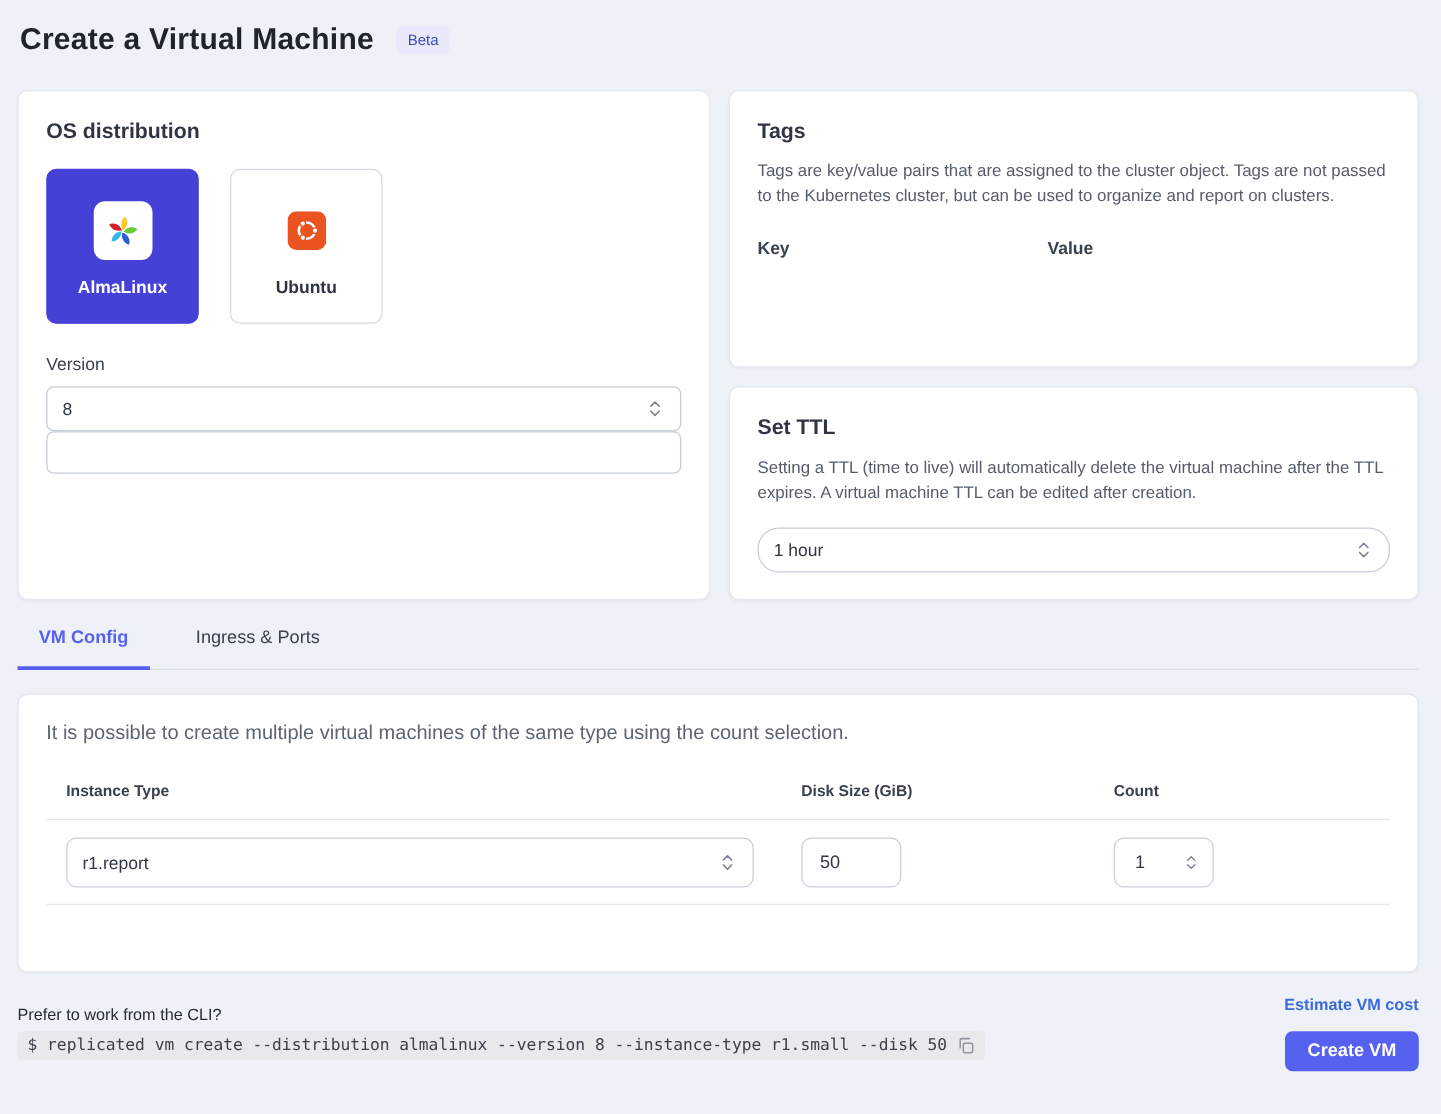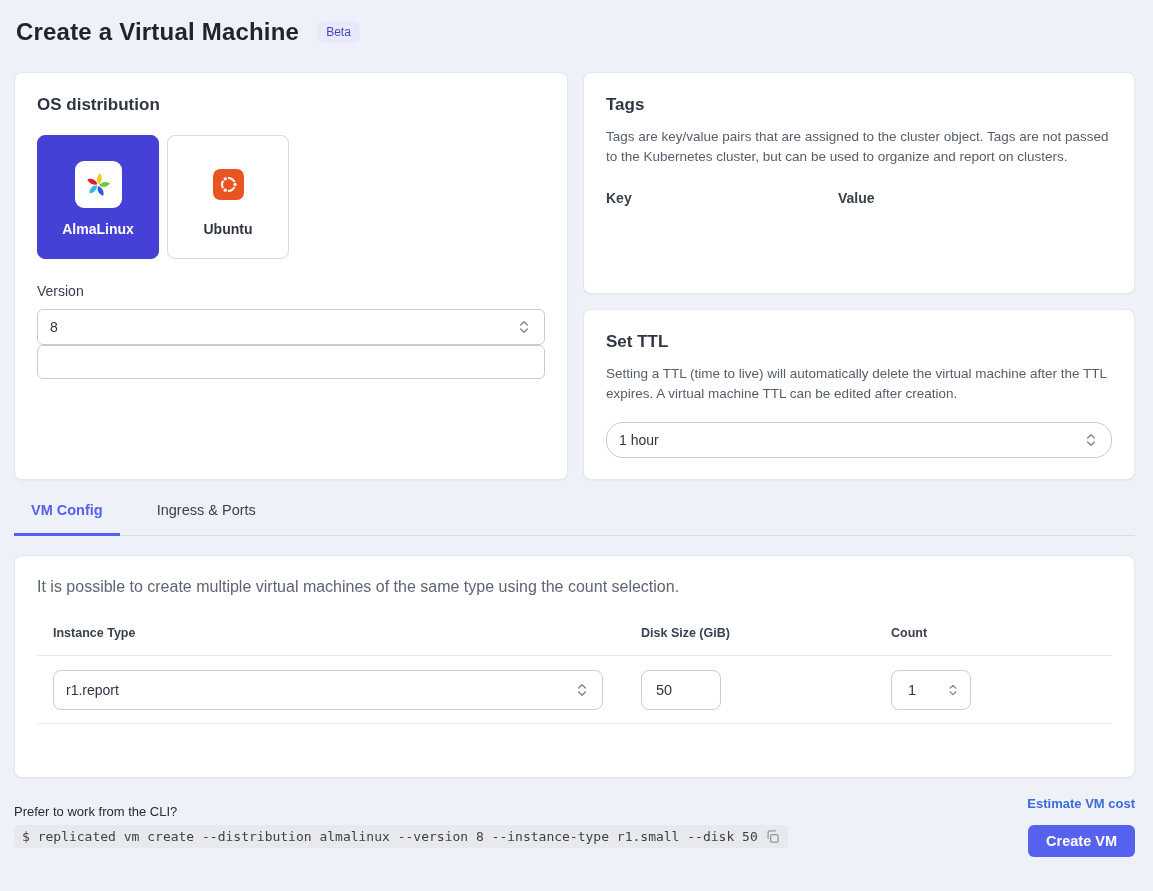--- a/index.html
+++ b/index.html
@@ -26,21 +26,21 @@
     box-shadow:0 1px 2px rgba(16,24,40,.04);
   }
   .top-grid { display:grid; grid-template-columns:554px 552px; gap:15px; }
   .right-col { display:flex; flex-direction:column; gap:15px; }
   .card-pad { padding:22px; }
   .card-title { font-size:17px; font-weight:700; color:#2f3542; }
   .card-desc { font-size:13.5px; color:#555d6b; line-height:1.5; margin-top:12px; }
 
   
   .os-card { height:408px; }
-  .os-tiles { display:flex; gap:8px; margin-top:20px; }
+  .os-tiles { display:flex; gap:25px; margin-top:20px; }
   .os-tile {
     width:122px; height:124px; border-radius:8px; border:1px solid #d7dae2;
     background:#fff; display:flex; flex-direction:column; align-items:center;
     padding-top:25px; gap:13px; cursor:pointer;
   }
   .os-tile.selected { background:#4540d6; border-color:#4540d6; }
   .os-tile .logo-chip {
     width:47px; height:47px; border-radius:9px; background:#fff;
     display:flex; align-items:center; justify-content:center;
   }

